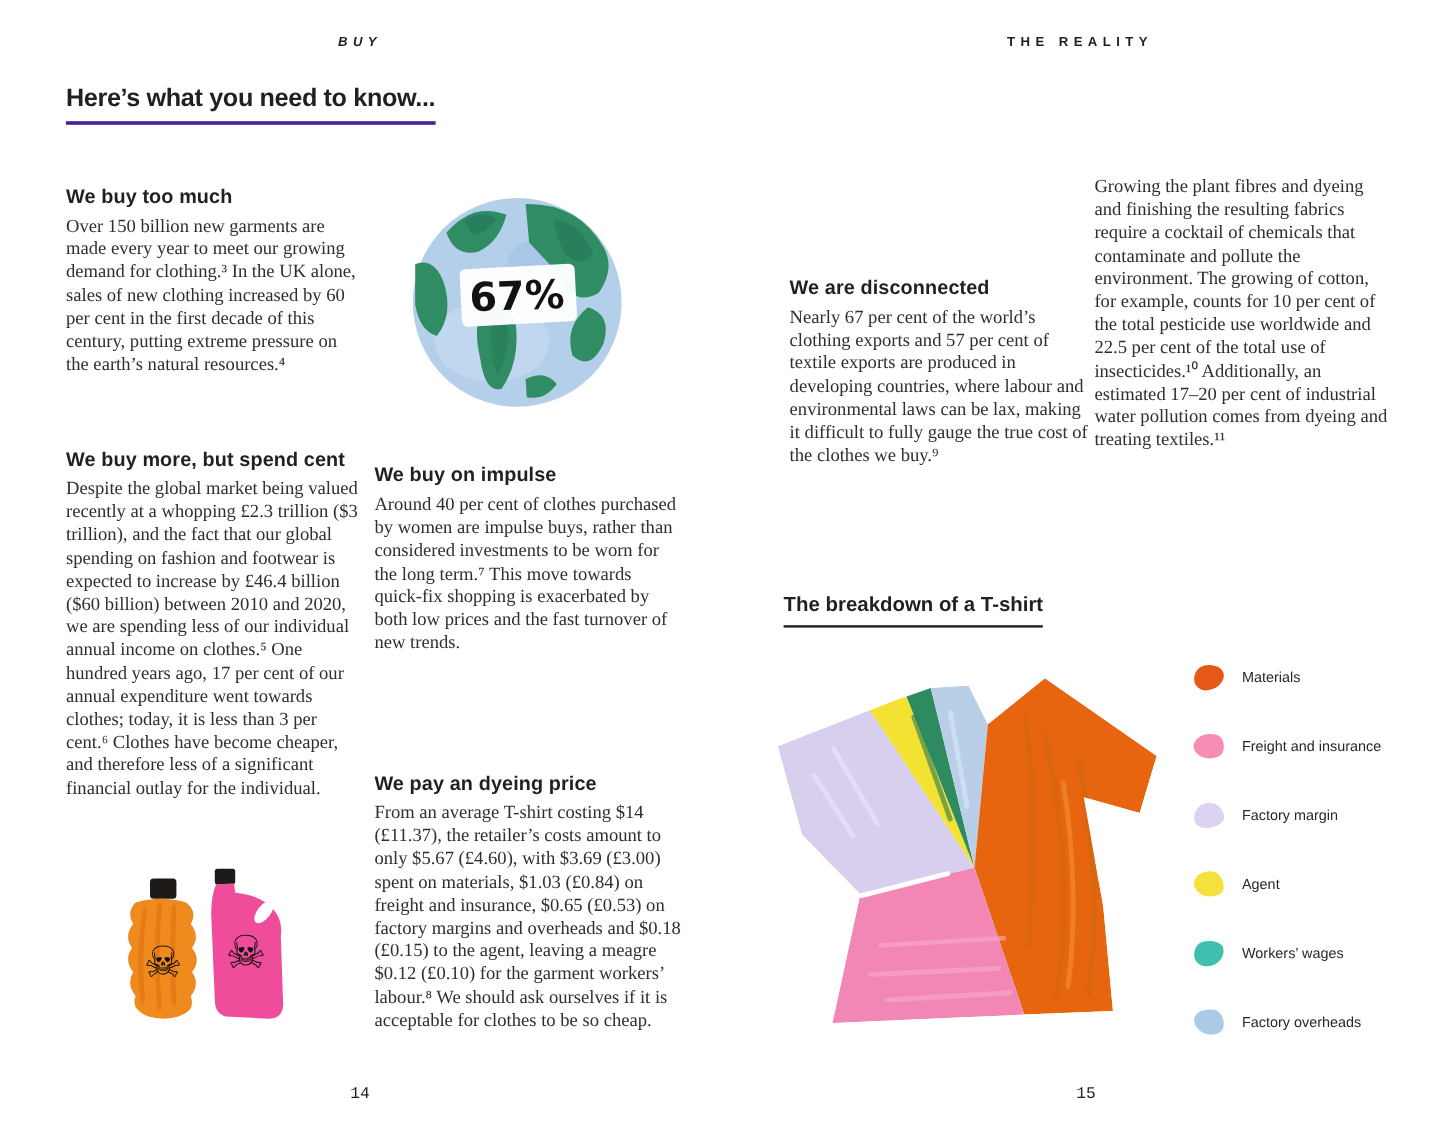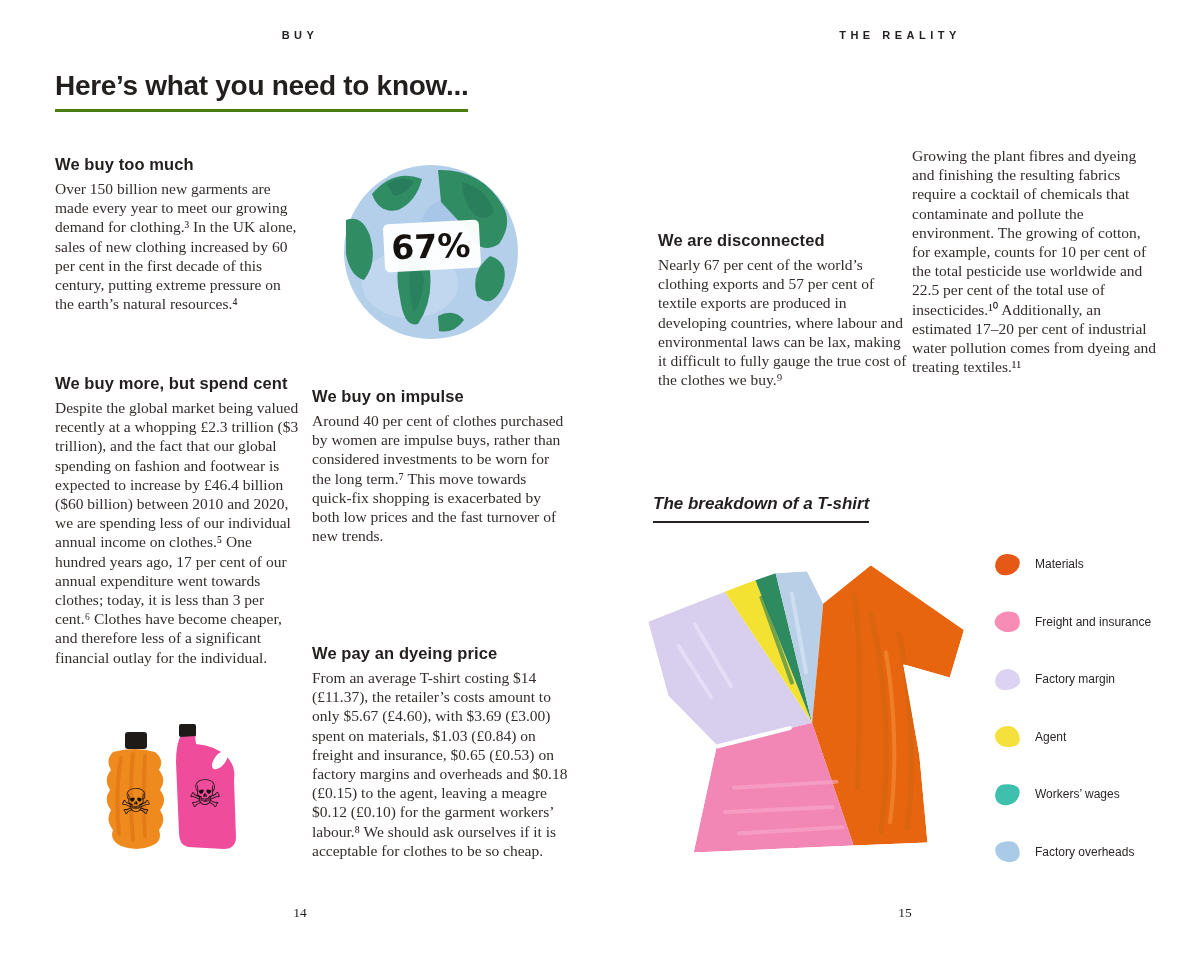--- a/index.html
+++ b/index.html
@@ -1,52 +1,52 @@
 <!DOCTYPE html>
 <html><head>
 <meta charset="utf-8">
 <style>
   html,body{margin:0;padding:0;background:#fff;}
   .spread{position:relative;width:1200px;height:956px;background:#ffffff;overflow:hidden;
           font-family:"Liberation Serif",serif;color:#322c2a;}
   .running-head{position:absolute;top:29px;font-family:"Liberation Sans",sans-serif;
           font-weight:700;font-size:11px;letter-spacing:4.5px;color:#241f1f;}
-  .running-head.left{left:0;width:600px;text-align:center;}
+  .running-head.left{left:0;width:600px;text-align:center;font-style:italic;}
   .running-head.right{left:600px;width:600px;text-align:center;}
   .page-title{position:absolute;left:55px;top:70px;display:inline-block;
-          font-family:"Liberation Sans",sans-serif;font-weight:700;font-size:28px;
-          letter-spacing:-0.3px;color:#241f1f;border-bottom:3px solid #4d7c0f;padding-bottom:7px;}
+          font-family:"Liberation Sans",sans-serif;font-weight:700;font-size:21px;
+          letter-spacing:-0.3px;color:#241f1f;border-bottom:3px solid #4c1d95;padding-bottom:7px;}
   .section{position:absolute;}
   .section h3{margin:0 0 5px 0;font-family:"Liberation Sans",sans-serif;font-size:16.5px;
           font-weight:700;color:#241f1f;letter-spacing:0.1px;}
   .section p{margin:0;font-size:15.5px;line-height:19.2px;color:#332d2b;}
   #sec-too-much{left:55px;top:155px;width:243px;}
   #sec-spend-less{left:55px;top:374px;width:247px;}
   #sec-impulse{left:312px;top:387px;width:254px;}
   #sec-unfair{left:312px;top:644px;width:262px;}
   #sec-disconnected{left:658px;top:231px;width:252px;}
   #sec-pollute{left:912px;top:146px;width:247px;}
   .breakdown-heading{position:absolute;left:653px;top:494px;display:inline-block;
           font-family:"Liberation Sans",sans-serif;font-weight:700;font-size:17px;color:#241f1f;
-          border-bottom:2.5px solid #262121;padding-bottom:7px;font-style:italic;}
+          border-bottom:2.5px solid #262121;padding-bottom:7px;}
   .illus{position:absolute;}
   #earth-illus{left:342px;top:162px;width:180px;height:180px;}
   #bottles-illus{left:95px;top:722px;width:150px;height:140px;}
   #tshirt-illus{left:638px;top:553px;width:334px;height:334px;}
   .legend{position:absolute;left:995px;top:552px;width:190px;}
   .legend-item{display:flex;align-items:center;height:24px;margin-bottom:33.5px;}
   .swatch{width:25px;height:21px;margin-right:15px;flex:0 0 auto;}
   .legend-item:nth-child(1) .swatch{border-radius:45% 55% 60% 40%/55% 45% 55% 45%;transform:rotate(-8deg);}
   .legend-item:nth-child(2) .swatch{border-radius:65% 35% 55% 45%/60% 55% 45% 40%;transform:rotate(14deg);}
   .legend-item:nth-child(3) .swatch{border-radius:50% 50% 60% 40%/60% 60% 40% 40%;transform:rotate(-4deg);}
   .legend-item:nth-child(4) .swatch{border-radius:55% 45% 50% 50%/50% 65% 35% 50%;transform:rotate(6deg);}
   .legend-item:nth-child(5) .swatch{border-radius:40% 60% 55% 45%/55% 40% 60% 45%;transform:rotate(-10deg);}
   .legend-item:nth-child(6) .swatch{border-radius:60% 40% 45% 55%/45% 60% 40% 55%;transform:rotate(8deg);}
   .legend-label{font-family:"Liberation Sans",sans-serif;font-size:12px;font-weight:500;color:#2b2626;}
-  .page-num{position:absolute;top:905px;font-family:Liberation Serif, serif;
+  .page-num{position:absolute;top:905px;font-family:Liberation Mono, monospace;
           font-size:13.5px;font-weight:500;color:#241f1f;}
   .page-num.left{left:0;width:600px;text-align:center;}
   .page-num.right{left:610px;width:590px;text-align:center;}
 </style>
 </head>
 <body>
 
 <div class="spread">
 
   <div class="running-head left">BUY</div>

